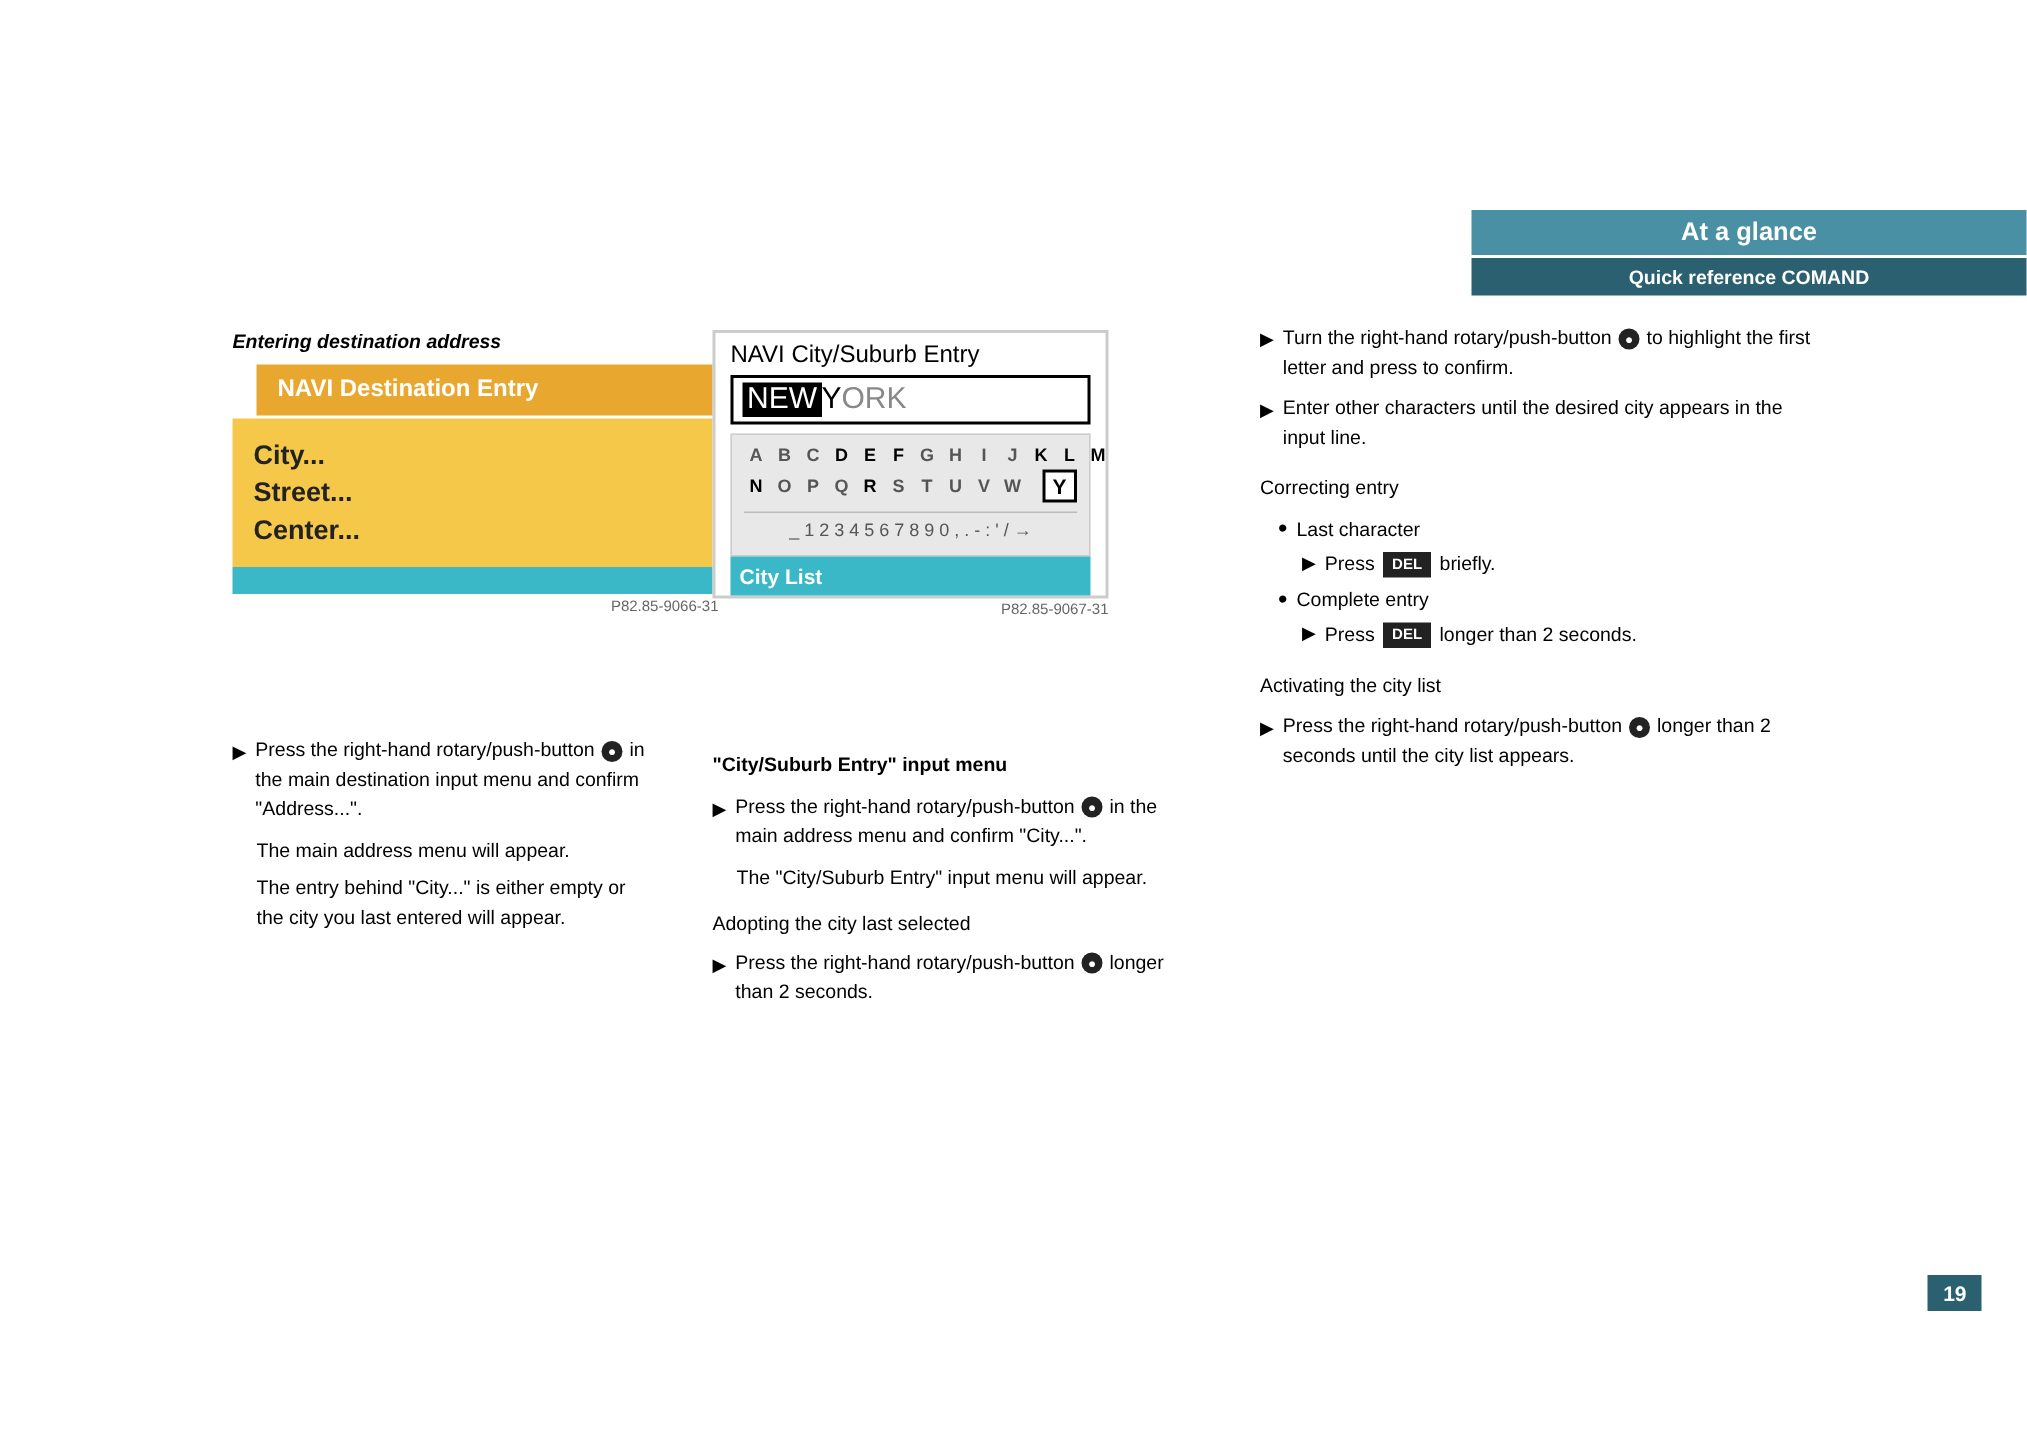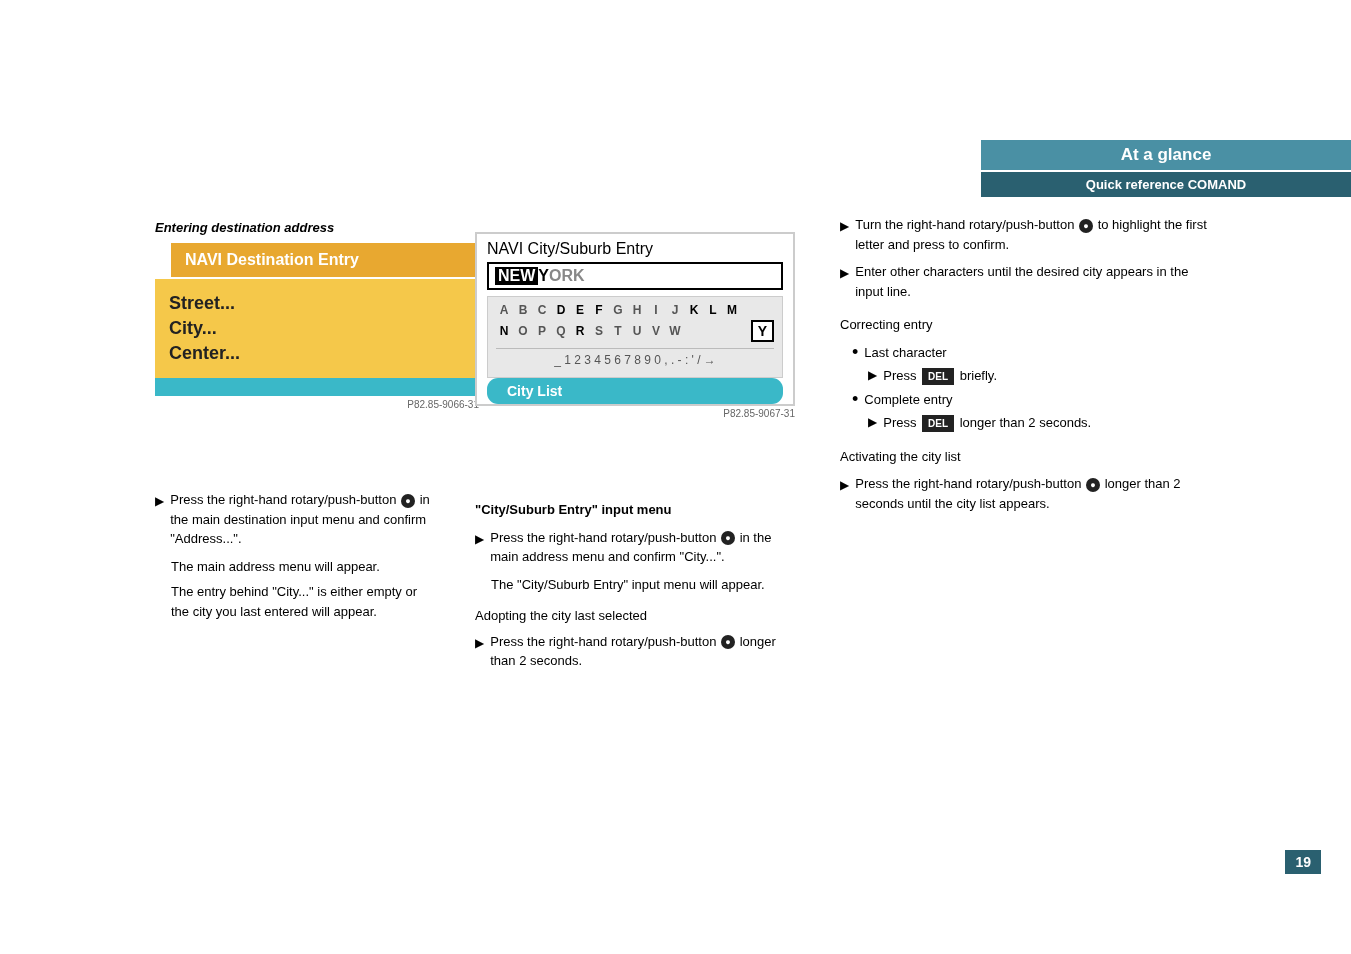--- a/index.html
+++ b/index.html
@@ -122,40 +122,40 @@
       text-align: center;
       line-height: 14px;
       vertical-align: middle;
       margin: 0 1px;
     }
 
     
     .middle-column {
       position: absolute;
       left: 475px;
-      top: 232px;
-      width: 320px;
+      top: 220px;
+      width: 264px;
     }
     .navi-city-header {
       background: #fff;
       border: 2px solid #ccc;
       padding: 6px 10px 0 10px;
     }
     .navi-city-title {
       font-size: 16px;
       font-weight: normal;
       color: #000;
       margin-bottom: 4px;
     }
     .navi-city-input-line {
       background: #fff;
       border: 2px solid #000;
       padding: 3px 6px;
-      font-size: 16px;
-      font-weight: bold;
+      font-size: 20px;
+      font-weight: normal;
       margin-bottom: 6px;
       display: flex;
       align-items: center;
     }
     .city-new {
       background: #000;
       color: #fff;
       padding: 0 3px;
     }
     .city-york {
@@ -202,23 +202,22 @@
       font-size: 12px;
       color: #555;
       border-top: 1px solid #bbb;
       justify-content: center;
     }
     .city-list-bar {
       background: #3ab8c8;
       color: white;
       font-size: 14px;
       font-weight: bold;
-      padding: 5px 20px;
+      padding: 5px 6px;
       margin-top: 0;
-      border-radius: 11px;
     }
     .fig-ref-mid {
       text-align: right;
       font-size: 10px;
       color: #666;
       margin-top: 2px;
     }
 
     .middle-instructions {
       position: absolute;
@@ -305,22 +304,22 @@
   <div class="header-at-a-glance">At a glance</div>
   <div class="header-quick-ref">Quick reference COMAND</div>
 </div>
 
 <div class="left-column">
   <div class="section-title-italic">Entering destination address</div>
   <div class="navi-dest-box">
     <div class="navi-dest-box-title">NAVI Destination Entry</div>
   </div>
   <div class="navi-dest-menu">
+    <div>City...</div>
     <div>Street...</div>
-    <div>City...</div>
     <div>Center...</div>
   </div>
   <div class="navi-dest-footer"></div>
   <div class="fig-ref-left">P82.85-9066-31</div>
 </div>
 
 <div class="left-instructions">
   <div class="arrow-bullet">
     <span class="arrow">▶</span>
     <span>Press the right-hand rotary/push-button <span class="circle-btn">●</span> in the main destination input menu and confirm "Address...".</span>

